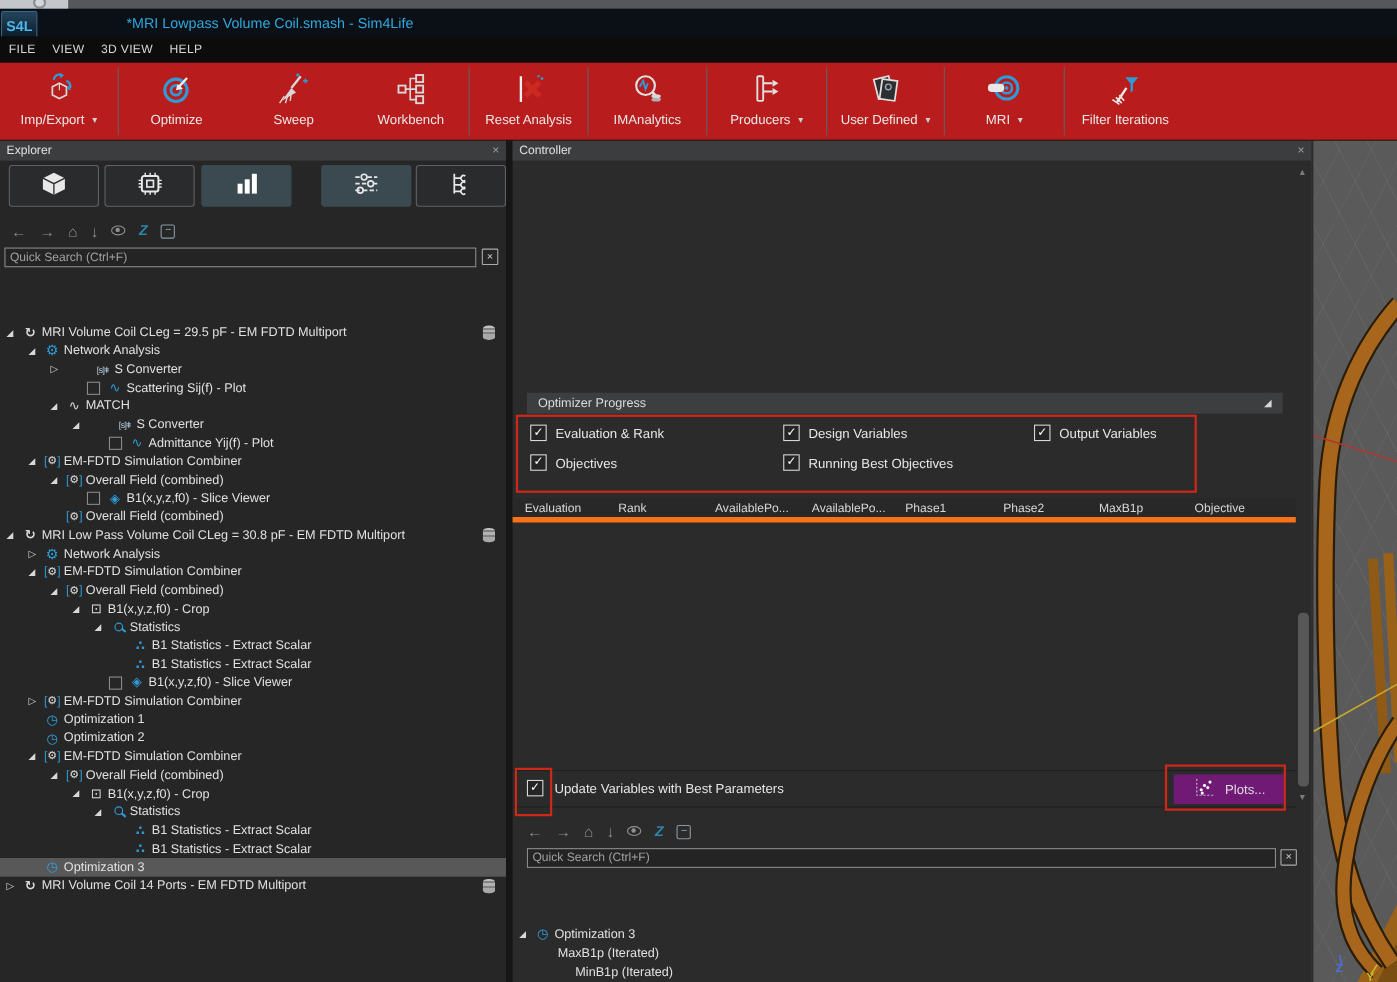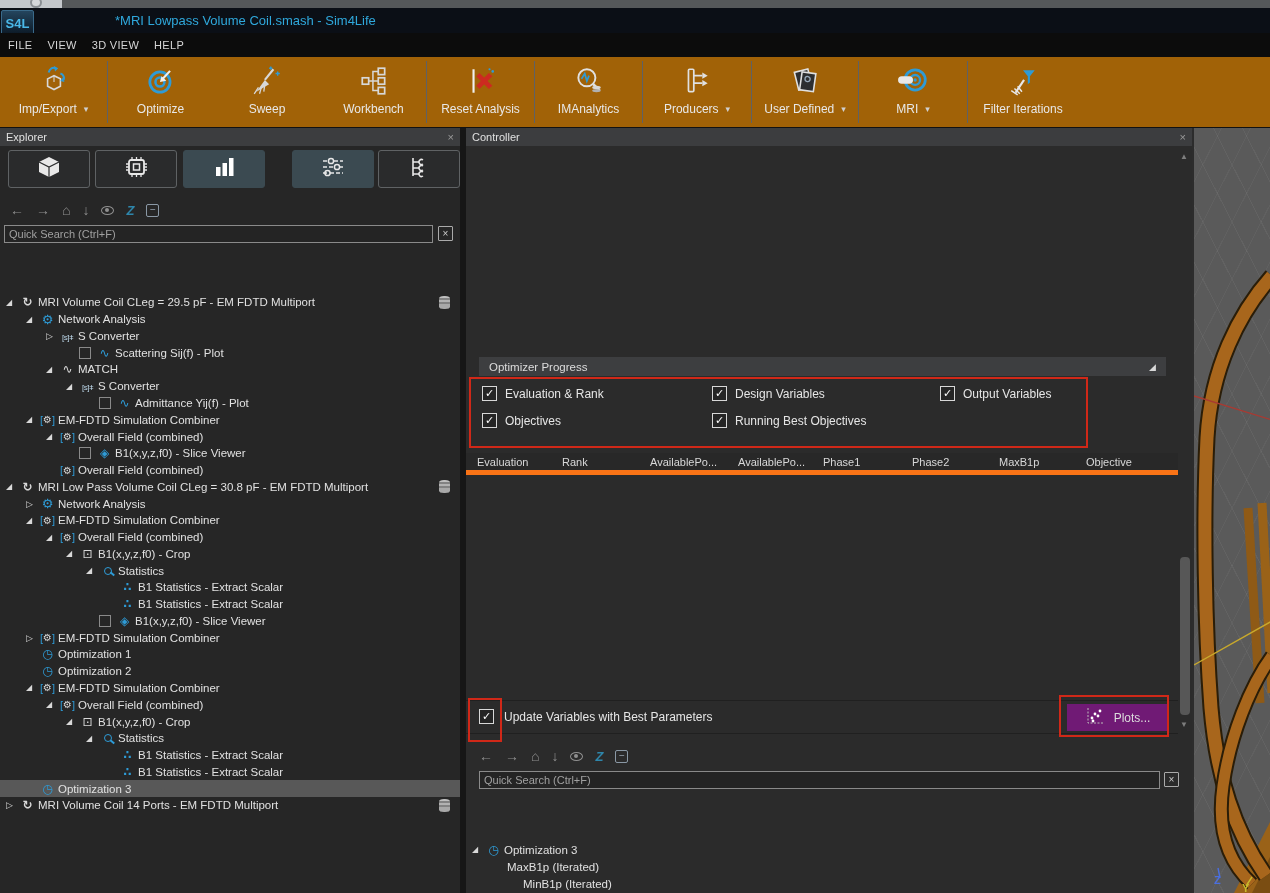--- a/index.html
+++ b/index.html
@@ -15,21 +15,21 @@
   #title-bar { position:absolute; left:0; top:8px; width:1270px; height:25px; background:#0b0f16; }
   #app-logo { position:absolute; left:1px; top:2px; width:33px; height:27px;
     background:linear-gradient(#24455e,#0a1622); border:1px solid #3a6a8a; border-radius:2px;
     color:#4ab8e8; font-weight:bold; font-size:13px; display:flex; align-items:center; justify-content:center;text-align:center; }
   #title-text { position:absolute; left:115px; top:5px; color:#2fa8dc; font-size:13px; }
   #menu-bar { position:absolute; left:0; top:33px; width:1270px; height:24px; background:#0c0c0c;
     display:flex; align-items:center; padding-left:8px; gap:15px; }
   #menu-bar .mitem { color:#d6d6d6; font-size:11px; letter-spacing:.3px; cursor:default; }
 
   
-  #toolbar { position:absolute; left:0; top:57px; width:1270px; height:71px; background:#a16207;
+  #toolbar { position:absolute; left:0; top:57px; width:1270px; height:71px; background:#b91c1c;
     display:flex; align-items:stretch; border-bottom:1px solid #121212; }
   .tbtn { display:flex; flex-direction:column; align-items:center; justify-content:flex-start; padding-top:6px; }
   .tico { height:36px; display:flex; align-items:center; justify-content:center; }
   .tico svg { width:32px; height:32px; }
   .tlabel { color:#e8e8e8; font-size:12px; margin-top:3px; white-space:nowrap; display:flex; align-items:center; gap:7px; }
   .tlabel .dd { color:#d0d0d0; font-size:9px; }
   .tsep { width:1px; background:#5f6164; margin:4px 0; }
 
   
   #explorer { position:absolute; left:0; top:128px; width:460px; height:765px; background:#262626; }
@@ -63,21 +63,21 @@
   .tree { position:absolute; left:0; right:0; }
   .trow { height:16.77px; display:flex; align-items:center; color:#e0e0e0; font-size:11.5px;
     white-space:nowrap; position:relative; }
   .trow.selected { background:#585858; }
   .texp { width:13px; flex:none; font-size:8px; color:#d8d8d8; display:flex; align-items:center; }
   .texp.closed { font-size:9px; }
   .tcheck { width:12px; height:12px; flex:none; border:1px solid #8a8a8a; background:#262626; margin-right:5px; }
   .gi { width:17px; flex:none; display:inline-flex; align-items:center; justify-content:center;
     font-size:12px; line-height:1; }
   .c-bl { color:#2e9bd6; } .c-lt { color:#d8d8d8; }
-  .c-sc { color:#bcd6e8; font-size:8px; letter-spacing:-.5px; }
+  .c-sc { color:#bcd6e8; font-size:8px; letter-spacing:-.5px;margin-left:26px; }
   .brk::before { content:"["; color:#2e9bd6; font-size:11px; } .brk::after { content:"]"; color:#2e9bd6; font-size:11px; }
   .mag { width:8px; height:8px; border:1.5px solid #2e9bd6; border-radius:50%; position:relative; display:inline-block; }
   .mag::after { content:""; position:absolute; width:5px; height:1.5px; background:#2e9bd6;
     right:-4px; bottom:-1px; transform:rotate(40deg); }
   .lbl { margin-left:2px; }
   .dbicon { position:absolute; right:10px; top:2px; width:11px; height:13px; border-radius:5px/2.5px;
     background:linear-gradient(#bfbfbf 0 2px,#828282 2px 4px,#b2b2b2 4px 6px,#828282 6px 8px,#a8a8a8 8px 13px); }
   .sarrow { position:absolute; left:714px; color:#7d7d7d; font-size:8px; }
   .sthumb { position:absolute; left:714px; width:10px; background:#575757; border-radius:4px; }
   #opt-bar { position:absolute; left:13px; top:229px; width:687px; height:19px; background:#3d3e40;

